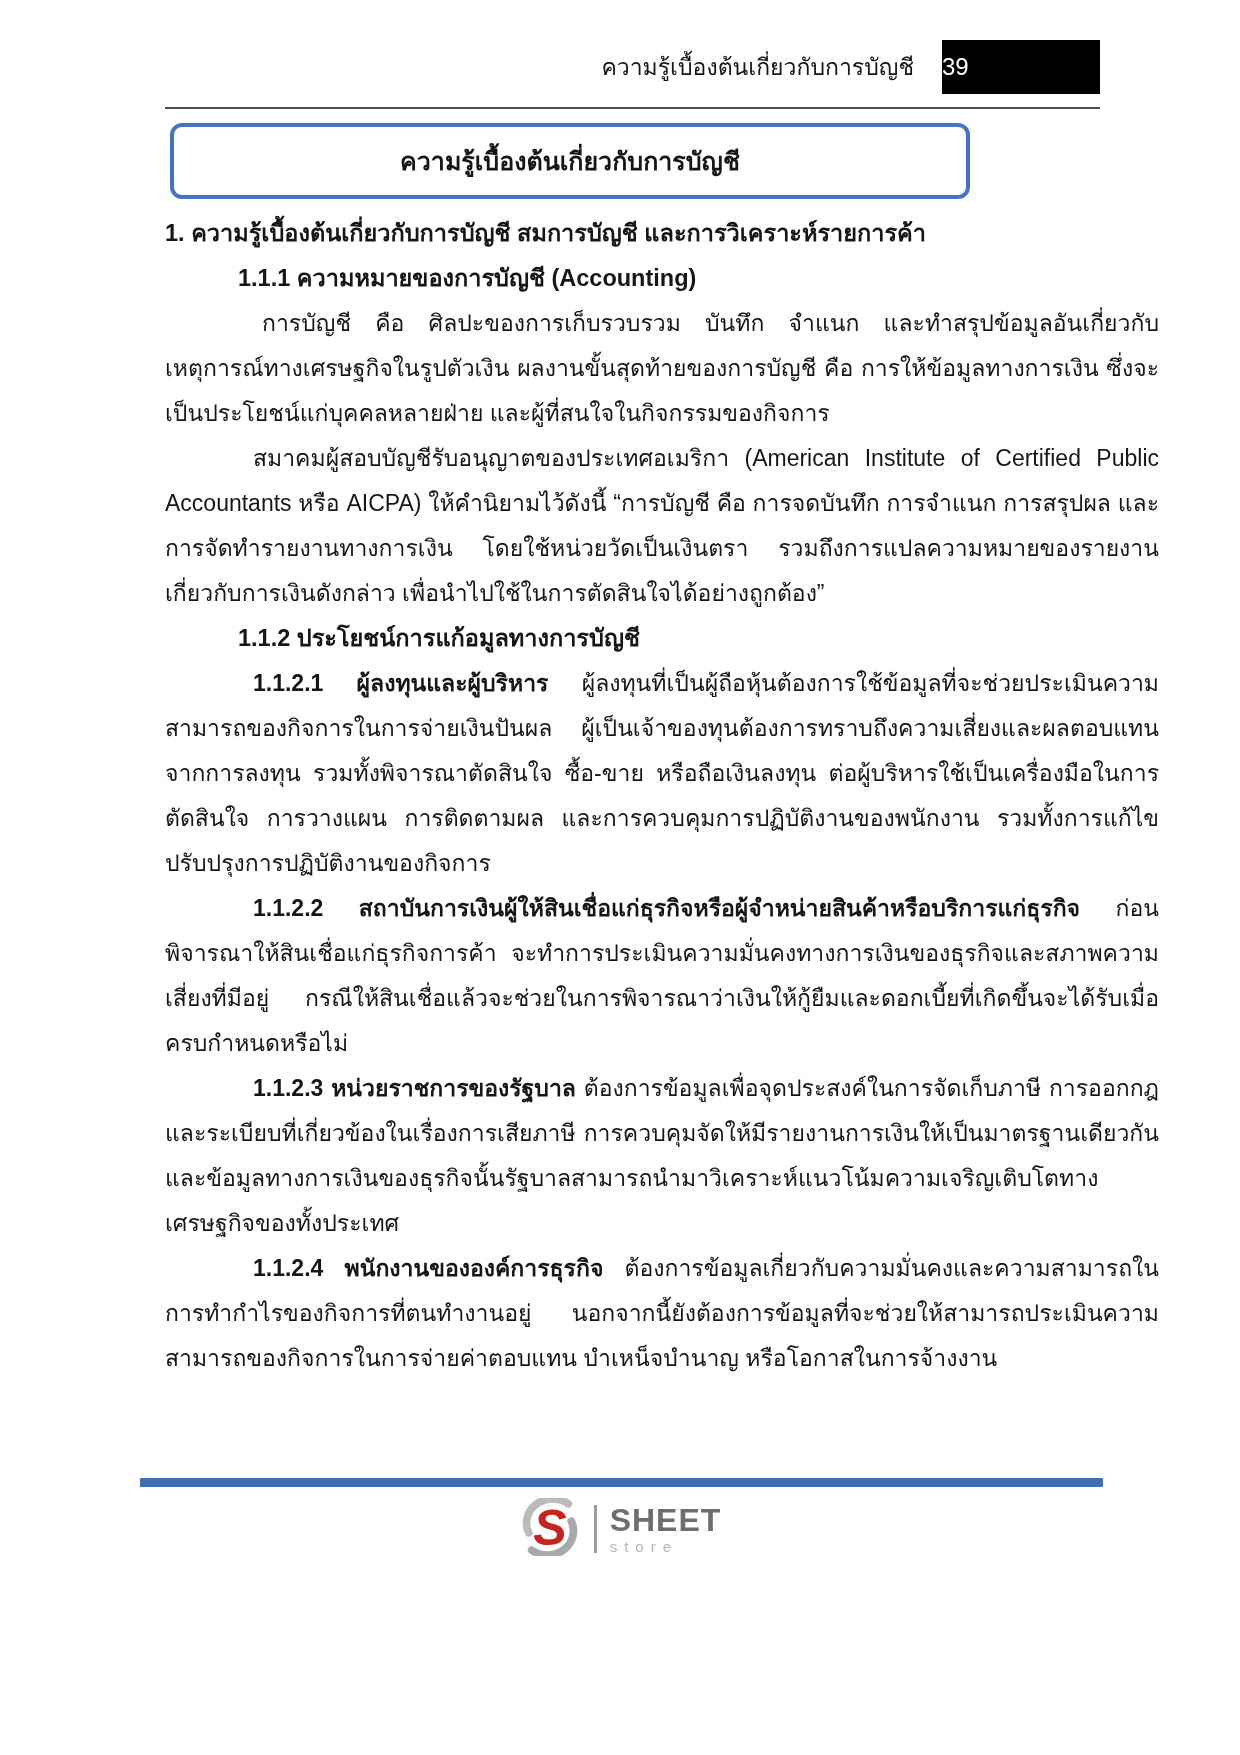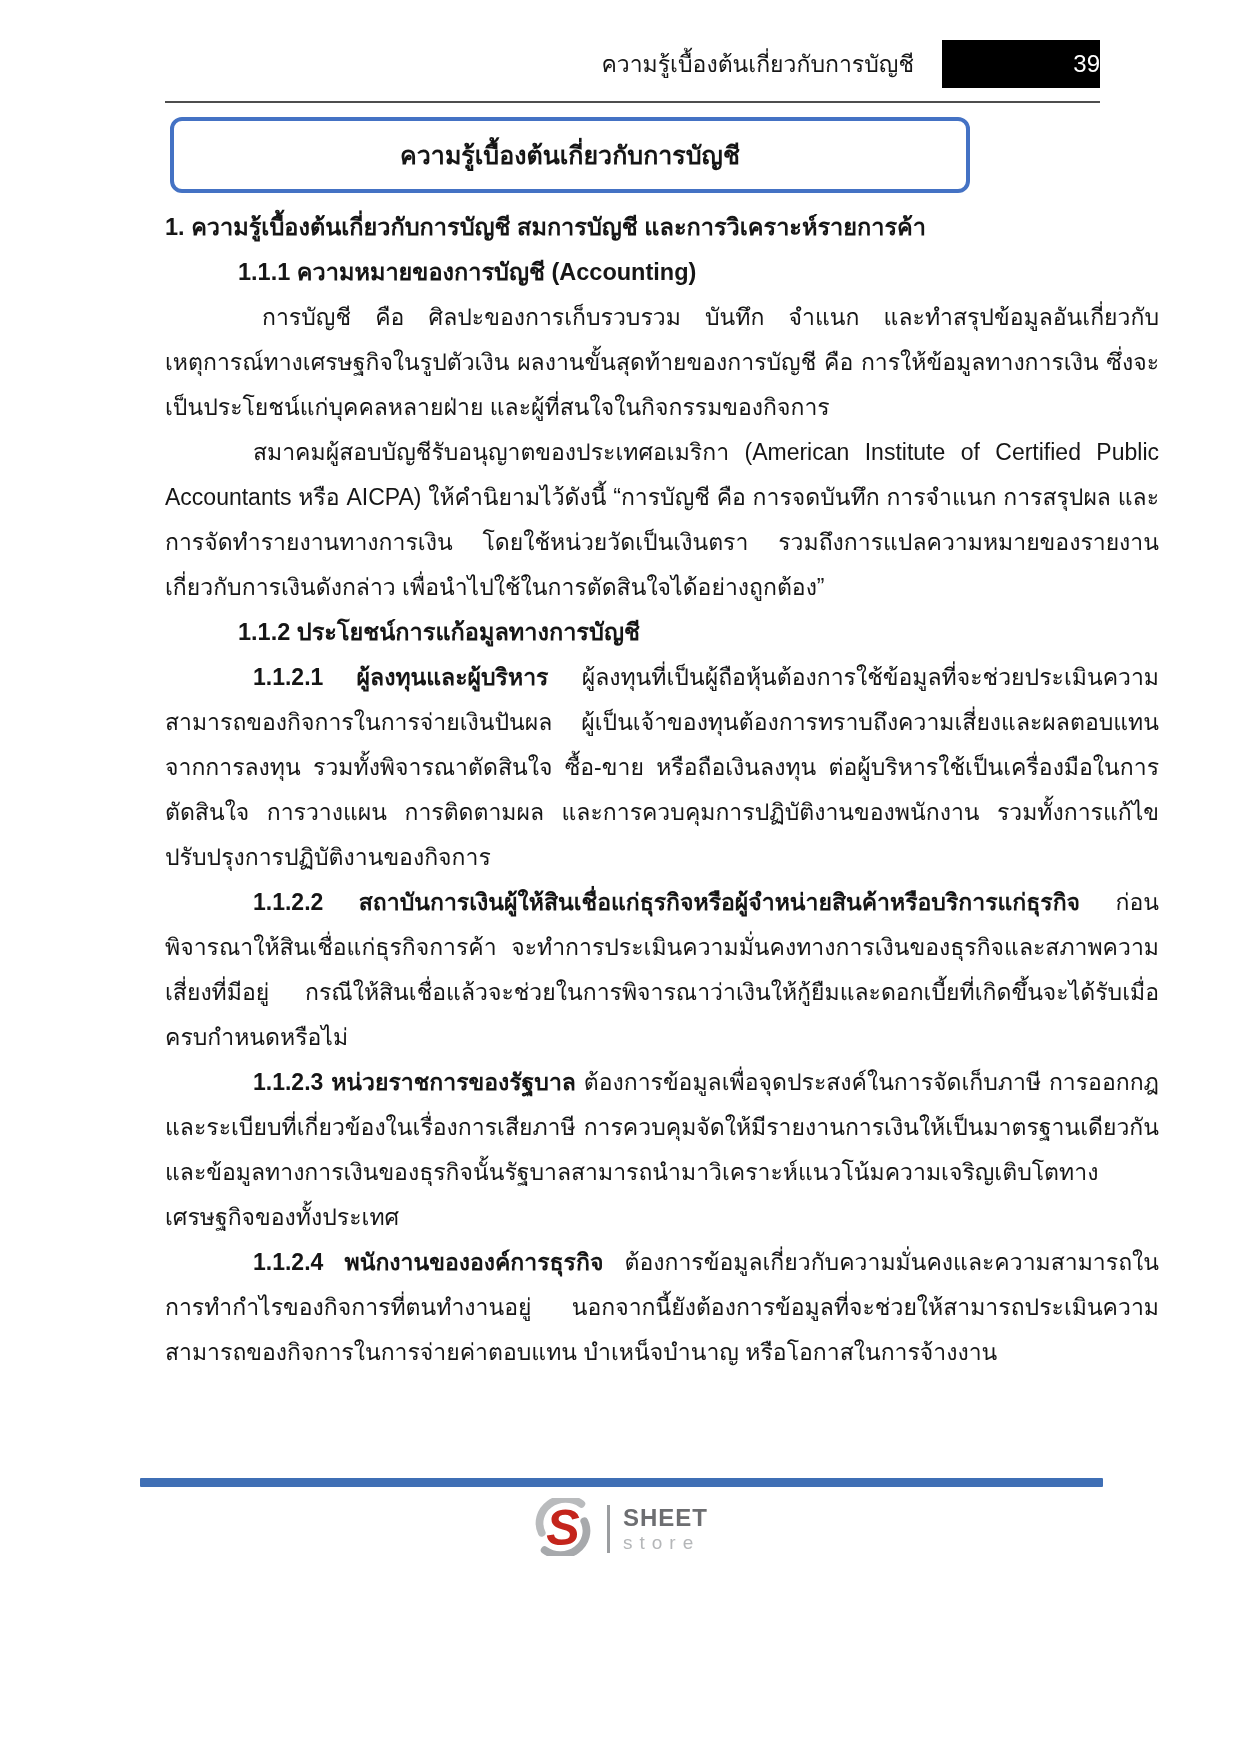--- a/index.html
+++ b/index.html
@@ -14,22 +14,22 @@
   }
   
   .doc-header{
     margin:40px 140px 0 165px;
     display:flex;align-items:center;justify-content:flex-end;gap:28px;
     border-bottom:2px solid #4d4d4d;
     padding-bottom:13px;
   }
   .doc-header .hdr-title{font-size:23px;}
   .page-num-box{
-    width:158px;height:48px;background:#000000;color:#ffffff;
-    display:flex;align-items:center;justify-content:flex-end;
+    width:158px;height:54px;background:#000000;color:#ffffff;
+    display:flex;align-items:center;justify-content:flex-start;
     font-size:24px;
   }
   
   .title-box{
     margin:14px 0 0 170px;
     width:792px;height:68px;
     border:4px solid #4472c4;border-radius:12px;
     display:flex;align-items:center;justify-content:center;
     font-size:25px;font-weight:bold;
   }
@@ -53,22 +53,22 @@
   .footer-rule{
     height:9px;margin:0 137px 0 140px;
     background:#3f6fb5;border-radius:1px;
   }
   .logo-row{
     margin-top:11px;
     display:flex;align-items:center;justify-content:center;gap:13px;
   }
   .logo-divider{width:3px;height:48px;background:#9b9da0;}
   .brand-col{display:flex;flex-direction:column;}
-  .brand-main{font-size:24px;font-weight:bold;color:#6d6e71;letter-spacing:1px;line-height:1;}
-  .brand-sub{font-size:19px;color:#b4b6b8;letter-spacing:7px;line-height:1;margin-top:3px;}
+  .brand-main{font-size:32px;font-weight:bold;color:#6d6e71;letter-spacing:1px;line-height:1;}
+  .brand-sub{font-size:15px;color:#b4b6b8;letter-spacing:7px;line-height:1;margin-top:3px;}
 </style>
 </head>
 <body>
 
 <div class="page">
 
   <div class="doc-header">
     <span class="hdr-title">ความรู้เบื้องต้นเกี่ยวกับการบัญชี</span>
     <div class="page-num-box">
       <span>39</span>

